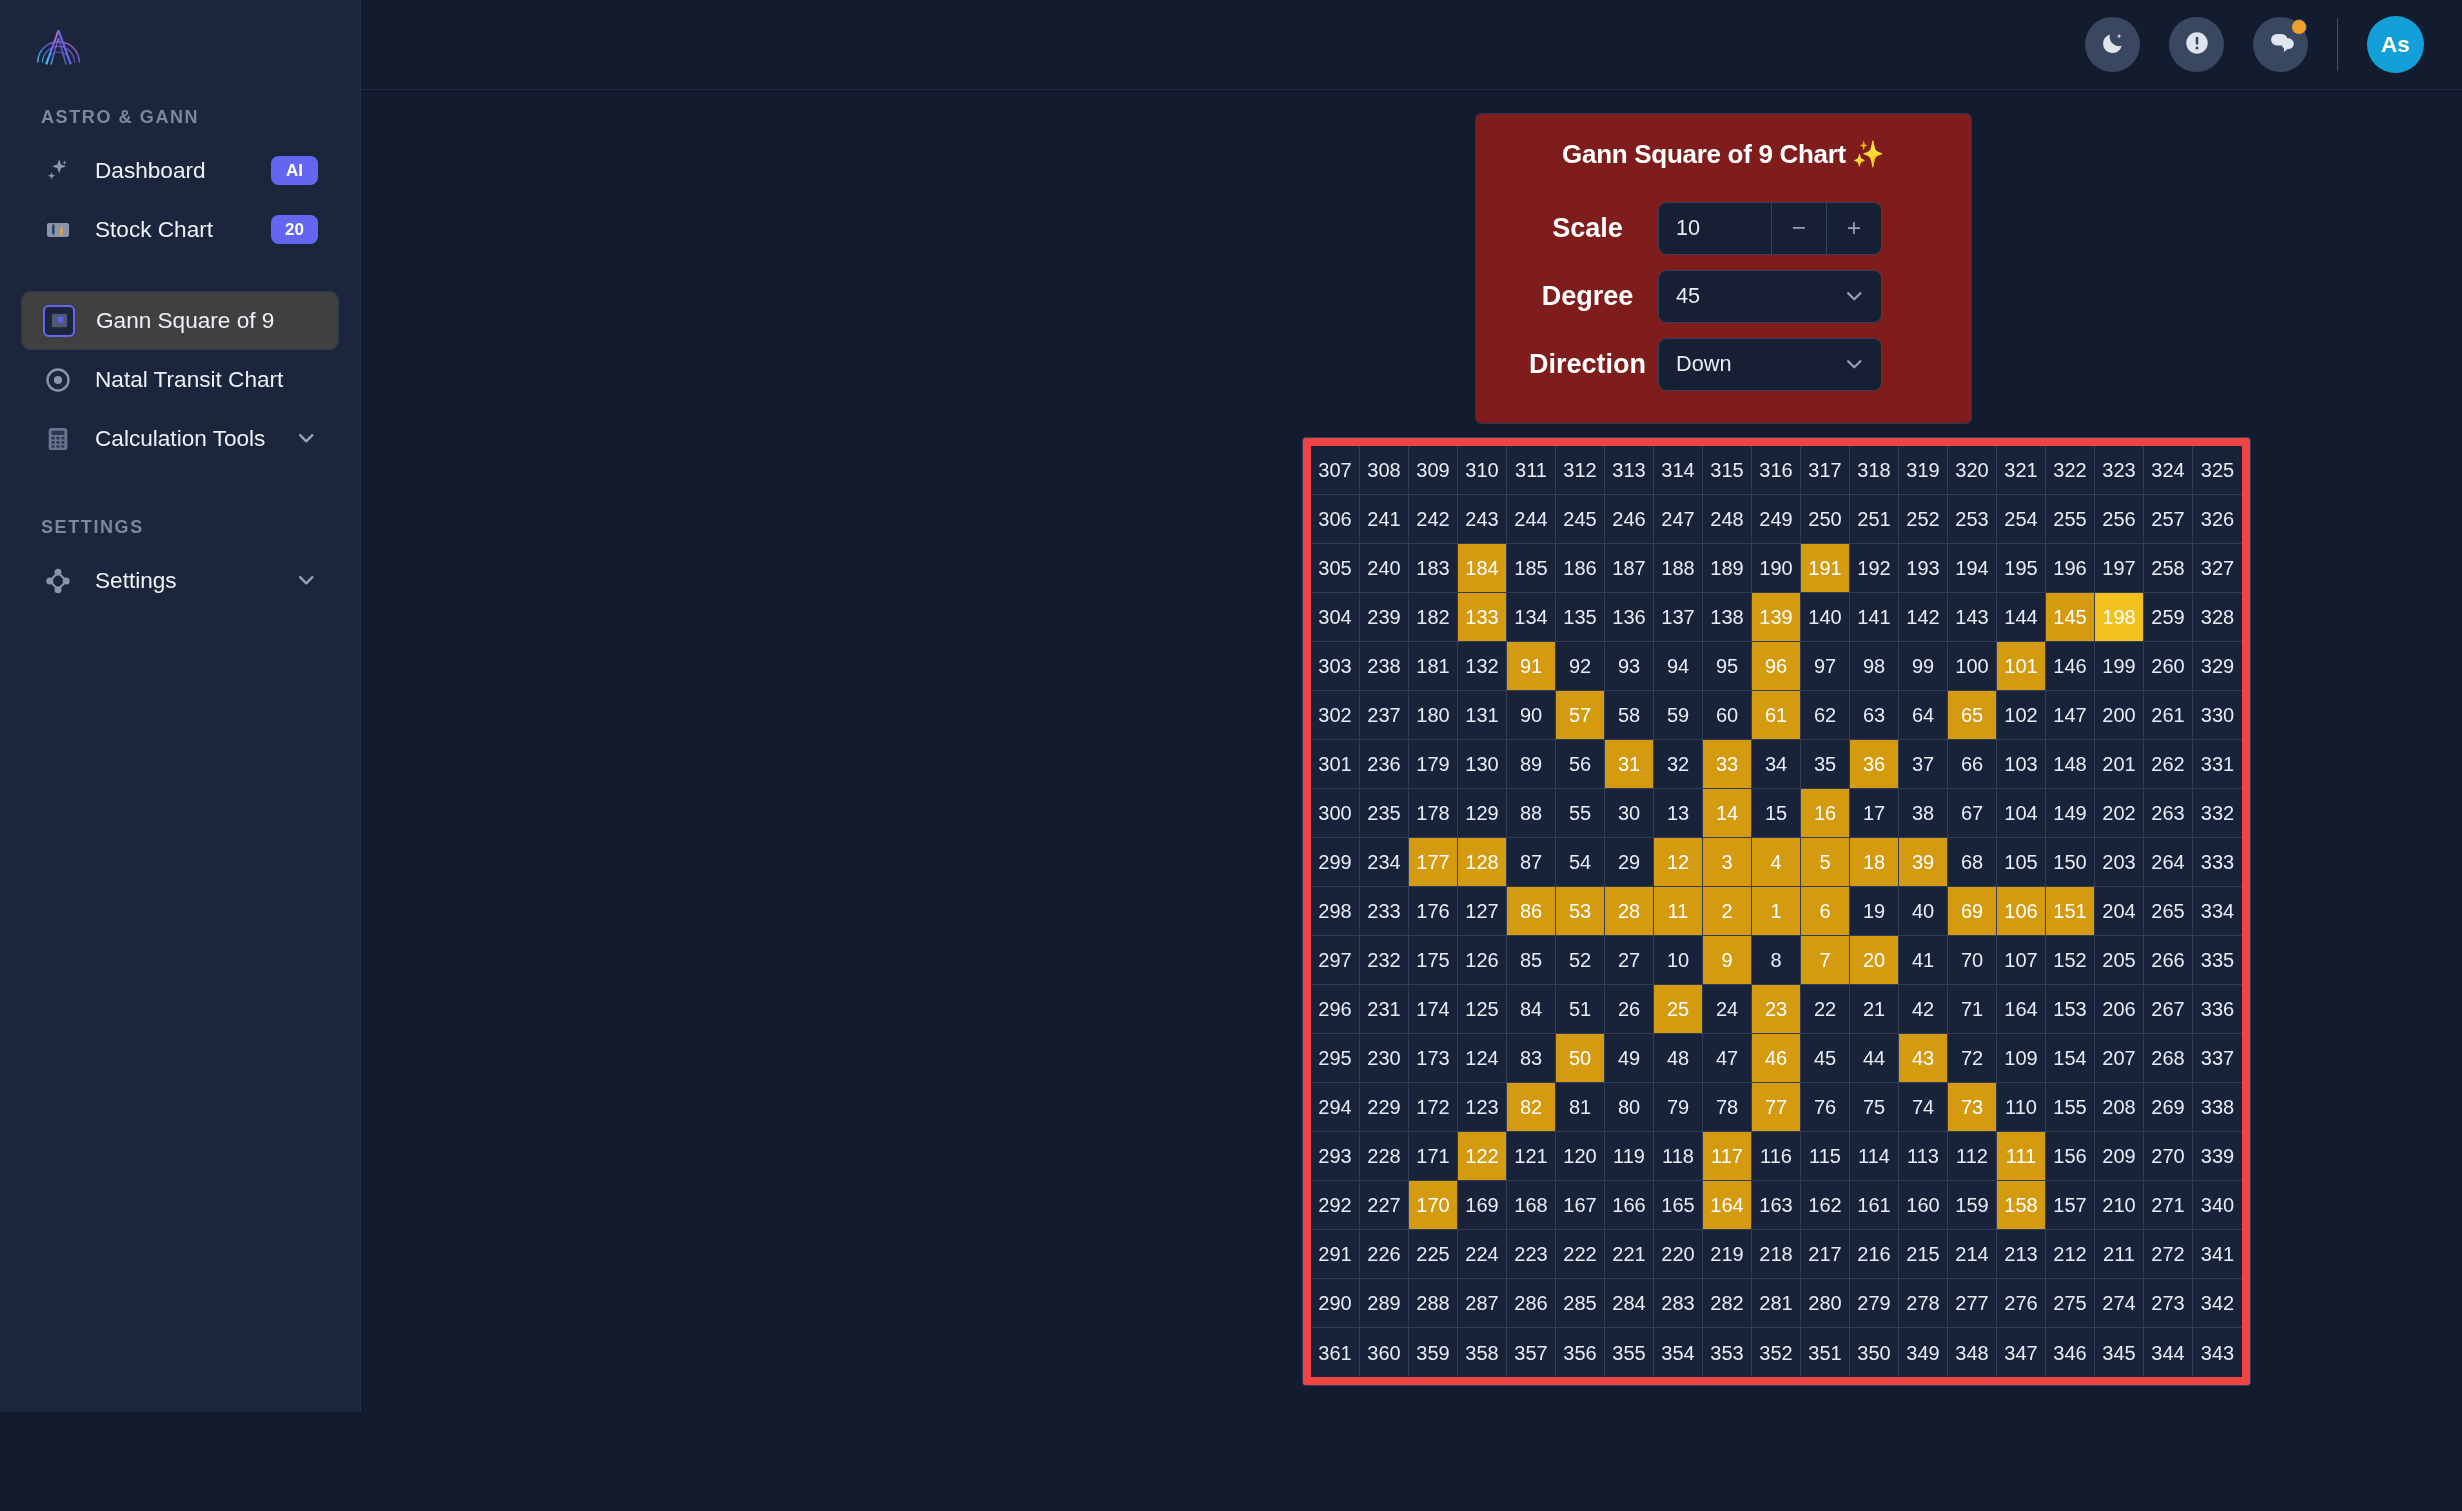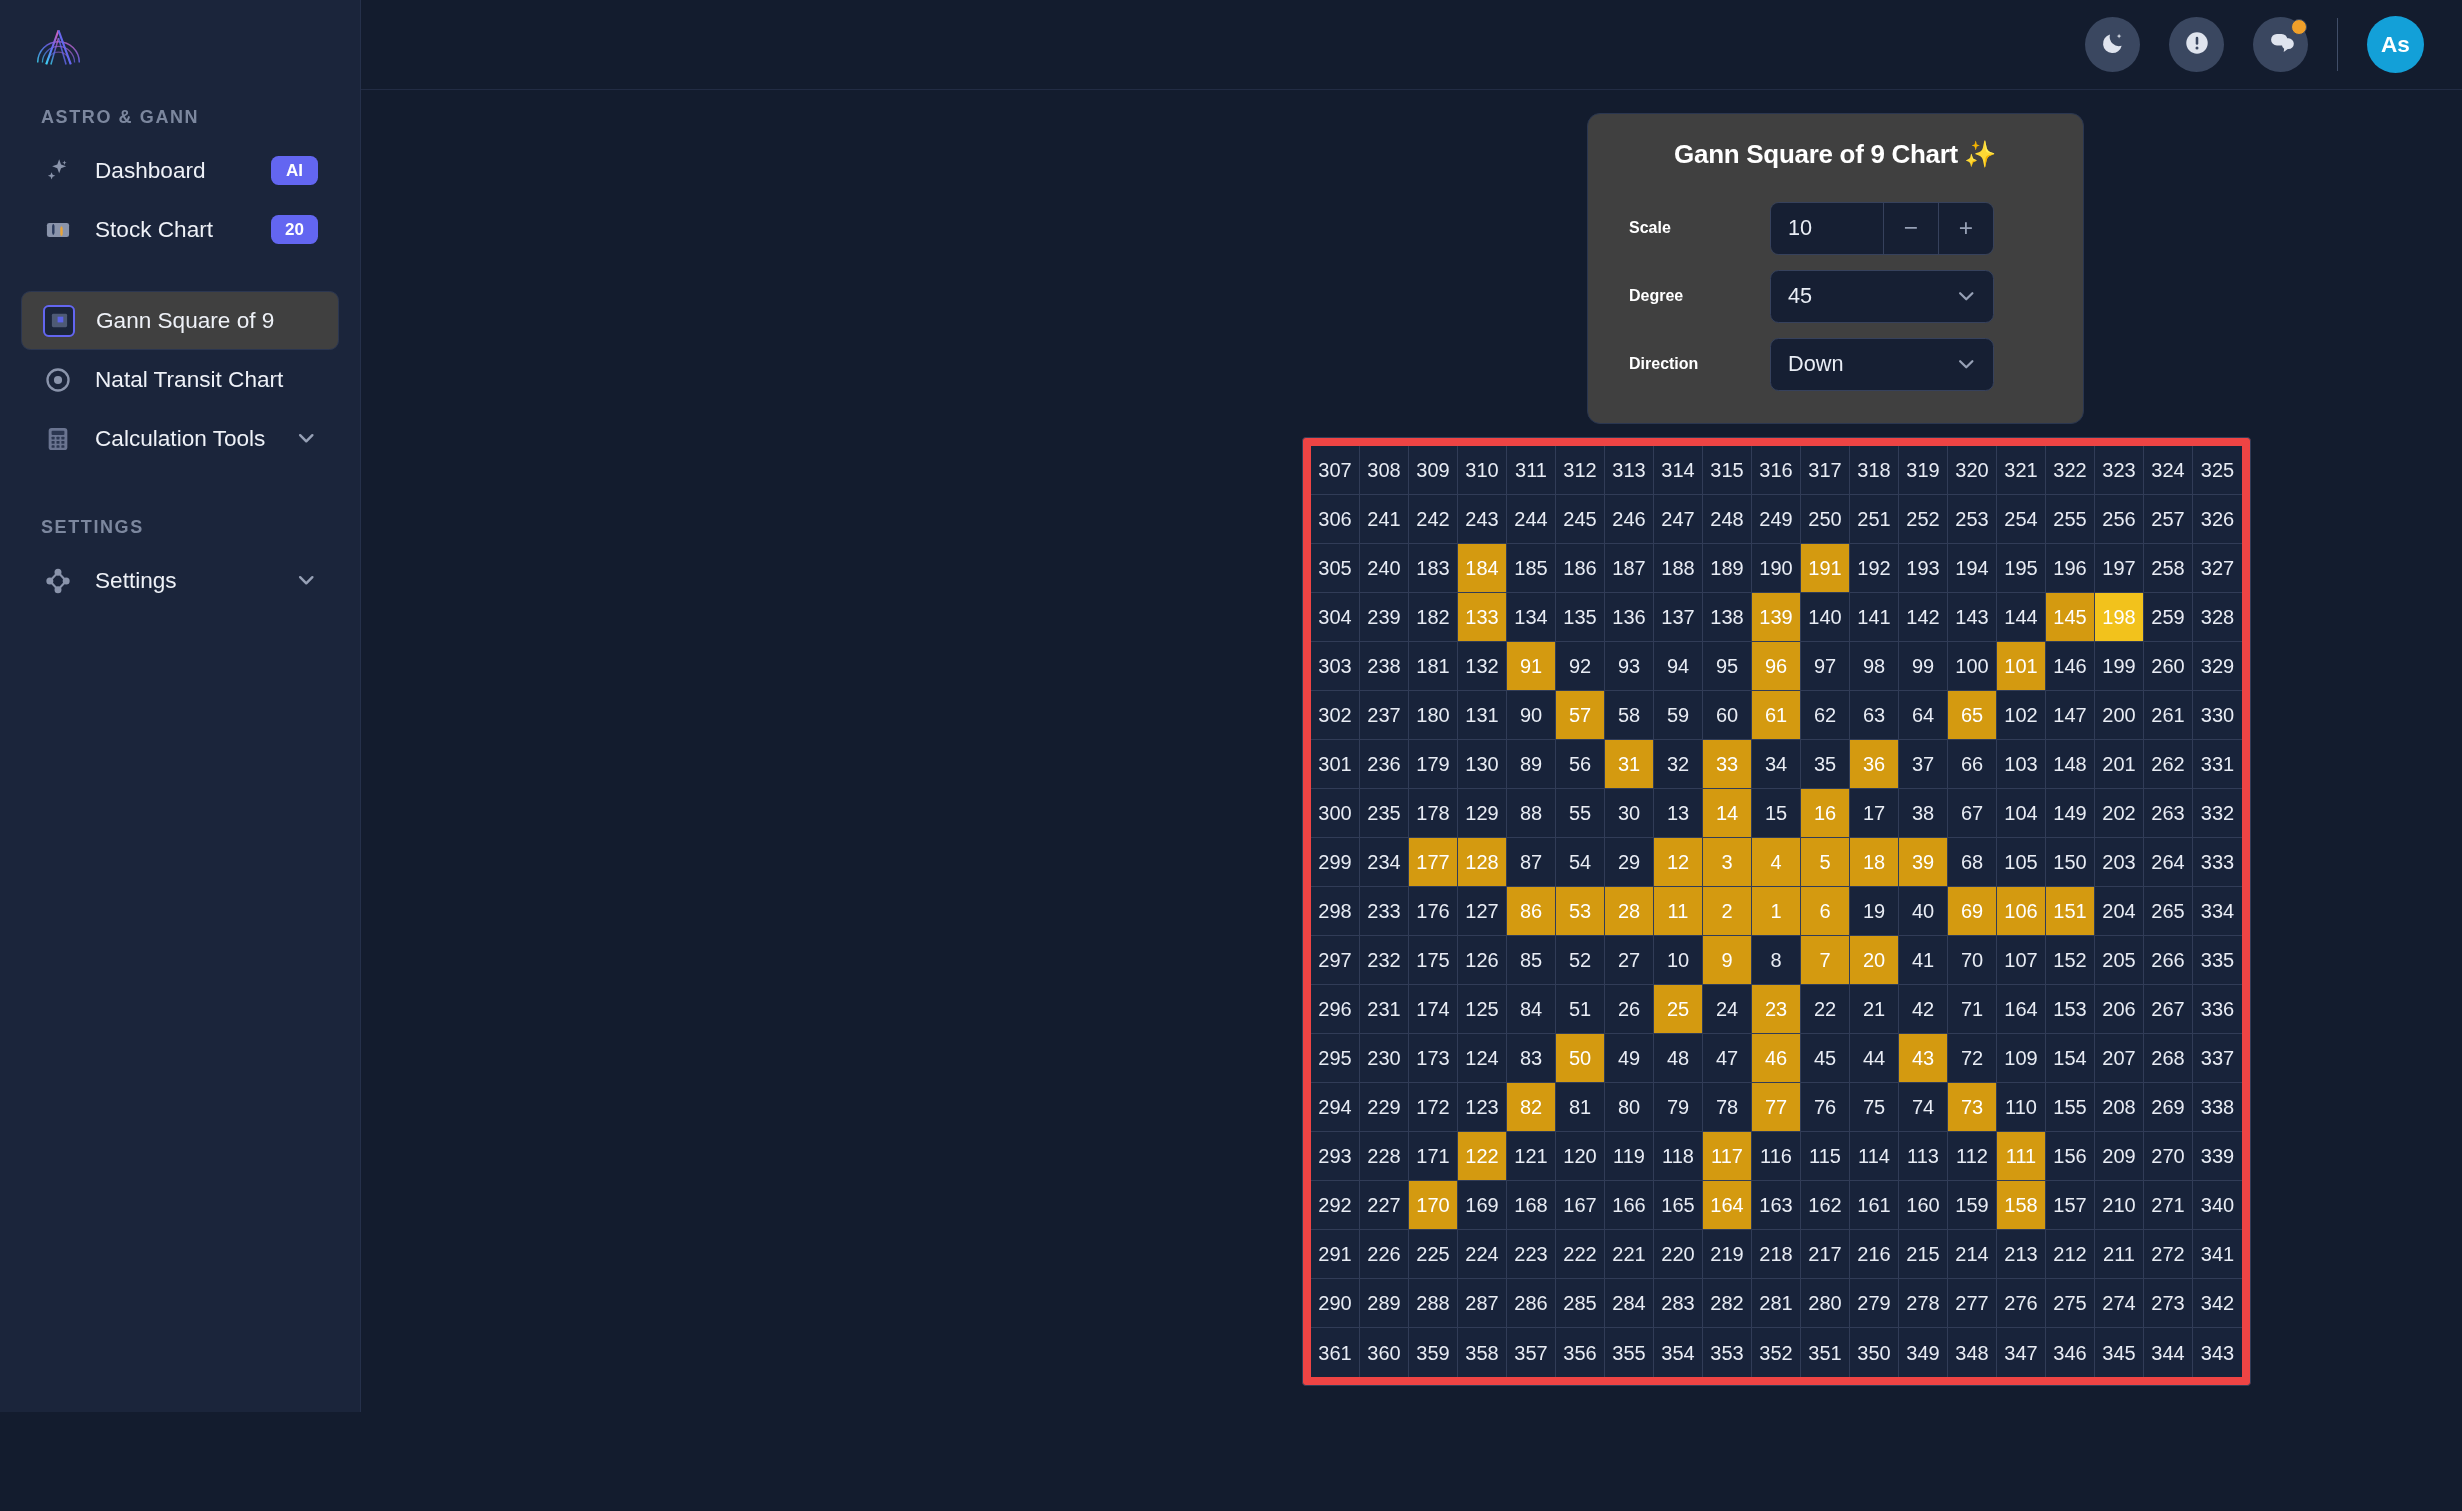--- a/index.html
+++ b/index.html
@@ -119,43 +119,44 @@
     background: #13a0d8;
     color: #ffffff;
     font-size: 22.6px; font-weight: bold;
     display: flex; align-items: center; justify-content: center;
     cursor: pointer;
   }
 
   
   #panel {
     position: absolute;
-    left: 1226px; top: 113px;
+    left: 1114px; top: 113px;
     width: 497px;
-    background: #404040;
+    background: #7f1d1d;
     border: 0.9px solid #2a3650;
-    border-radius: 13px;
+    border-radius: 6px;
     padding: 24.5px 41px 32px 41px;
   }
   #panel-title {
     text-align: center;
     font-size: 26px; font-weight: bold;
     color: #ffffff;
     margin-bottom: 32px;
     letter-spacing: -0.3px;
   }
   .ctl-row {
     display: flex; align-items: center;
     margin-bottom: 15px;
   }
   .ctl-row:last-child { margin-bottom: 0; }
   .ctl-label {
     width: 141px;
-    font-size: 16px; font-weight: bold;
+    font-size: 27px; font-weight: bold;
     color: #ffffff;
+    text-align: center;
   }
   .stepper {
     display: flex;
     border: 0.9px solid #36415c;
     border-radius: 8.5px;
     overflow: hidden;
     height: 53px;
     width: 224px;
   }
   .stepper-val {

